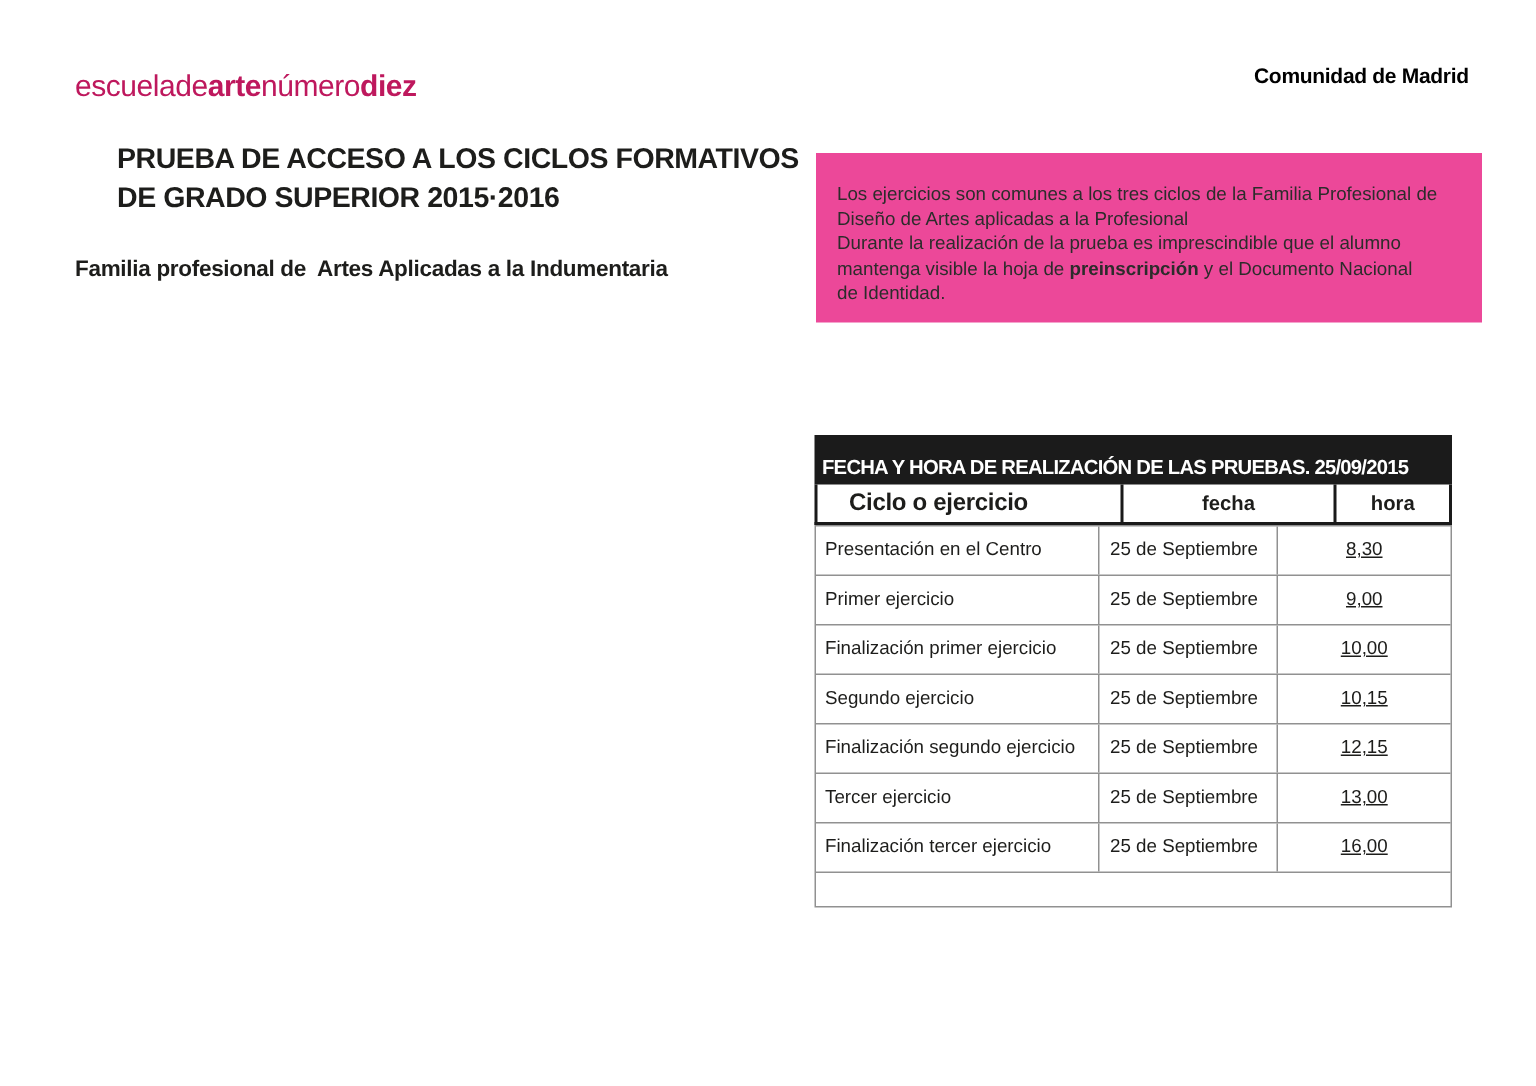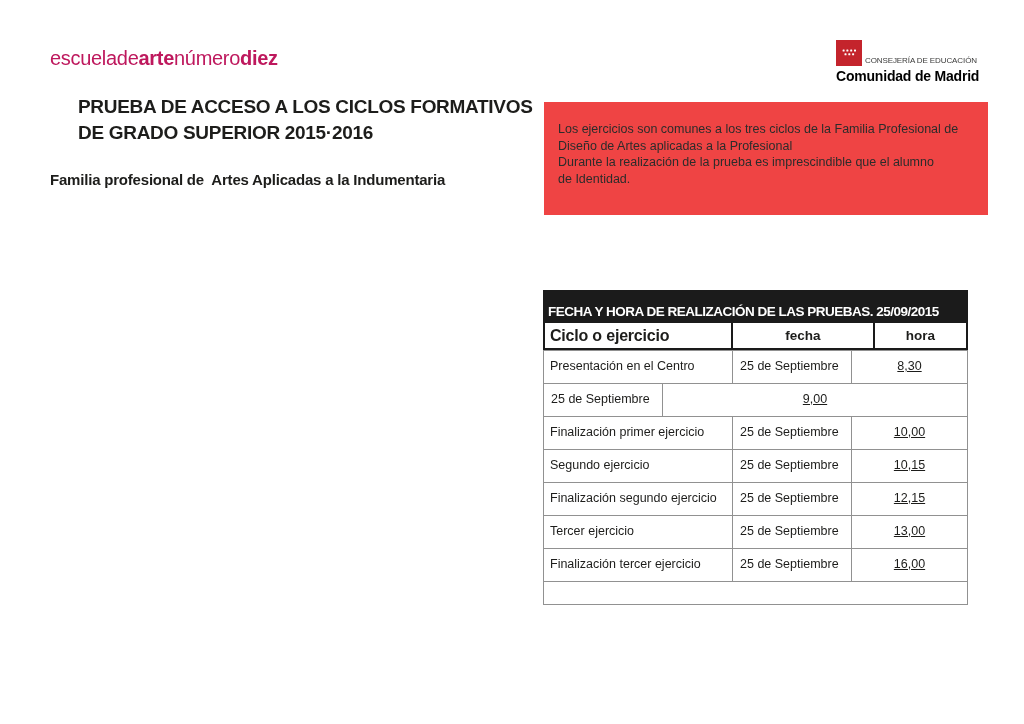--- a/index.html
+++ b/index.html
@@ -35,40 +35,40 @@
   }
   .page-subtitle {
     position: absolute; left: 50px; top: 171px; width: 500px;
     font-size: 15px; font-weight: 700; letter-spacing: -0.2px;
     color: #1d1d1b; white-space: pre-wrap;
   }
 
   
   .notice-box {
     position: absolute; left: 544px; top: 102px; width: 444px; height: 113px;
-    background: #ef4444; padding: 19px 10px 10px 14px;
+    background: #ec4899; padding: 19px 10px 10px 14px;
     font-size: 12.5px; line-height: 16.5px; color: #2c2c2b;
   }
   .notice-box .b { font-weight: 700; }
 
   
   .schedule { position: absolute; left: 543px; top: 290px; width: 425px; }
 
   .t-title {
     height: 33px; background: #1b1b1b; color: #ffffff;
     font-weight: 700; font-size: 13.5px; letter-spacing: -0.5px;
     display: flex; align-items: flex-end; padding: 0 0 4px 5px;
     white-space: nowrap;
   }
 
   .t-head { display: flex; height: 27px; border: 2px solid #1a1a1a; border-top: none; }
   .t-head .hc1 {
     width: 188px; border-right: 2px solid #1a1a1a;
     font-size: 16px; font-weight: 700; letter-spacing: -0.2px;
-    display: flex; align-items: center; padding-left: 5px;
+    display: flex; align-items: center; padding-left: 5px; margin-left: 16px;
   }
   .t-head .hc2 {
     width: 142px; border-right: 2px solid #1a1a1a;
     font-size: 13.5px; font-weight: 700;
     display: flex; align-items: center; justify-content: center;
   }
   .t-head .hc3 {
     flex: 1; font-size: 13.5px; font-weight: 700;
     display: flex; align-items: center; justify-content: center;
   }
@@ -96,66 +96,55 @@
     display: flex; align-items: center; justify-content: center; padding-bottom: 2px; text-decoration: underline;
   }
   .t-empty { height: 22px; border-bottom: none; }
 </style>
 </head>
 <body>
 
 <div class="school-logo"><span>escuelade</span><span class="b">arte</span><span>número</span><span class="b">diez</span></div>
 
 <div class="madrid-logo">
-  <div class="row1">
-    <svg class="flag" viewBox="0 0 26 26">
-      <rect x="0" y="0" width="26" height="26" fill="#c4242c"></rect>
-      <rect x="6.6" y="9.5" width="2" height="2" rx="0.5" fill="#ffffff"></rect>
-      <rect x="10.4" y="9.5" width="2" height="2" rx="0.5" fill="#ffffff"></rect>
-      <rect x="14.2" y="9.5" width="2" height="2" rx="0.5" fill="#ffffff"></rect>
-      <rect x="18.0" y="9.5" width="2" height="2" rx="0.5" fill="#ffffff"></rect>
-      <rect x="8.5" y="13.3" width="2" height="2" rx="0.5" fill="#ffffff"></rect>
-      <rect x="12.3" y="13.3" width="2" height="2" rx="0.5" fill="#ffffff"></rect>
-      <rect x="16.1" y="13.3" width="2" height="2" rx="0.5" fill="#ffffff"></rect>
-    </svg>
-    <span class="consejeria">CONSEJERÍA DE EDUCACIÓN</span>
-  </div>
   <div class="comunidad">Comunidad de Madrid</div>
 </div>
 
 <div class="page-title">
   <div>PRUEBA DE ACCESO A LOS CICLOS FORMATIVOS</div>
   <div>DE GRADO SUPERIOR 2015·2016</div>
 </div>
 <div class="page-subtitle">Familia profesional de  Artes Aplicadas a la Indumentaria</div>
 
 <div class="notice-box">
   <div>Los ejercicios son comunes a los tres ciclos de la Familia Profesional de</div>
   <div>Diseño de Artes aplicadas a la Profesional</div>
   <div>Durante la realización de la prueba es imprescindible que el alumno</div>
+  <div><span>mantenga visible la hoja de </span><span class="b">preinscripción</span><span> y el Documento Nacional</span></div>
   <div>de Identidad.</div>
 </div>
 
 <div class="schedule">
   <div class="t-title">FECHA Y HORA DE REALIZACIÓN DE LAS PRUEBAS. 25/09/2015</div>
 
   <div class="t-head">
     <div class="hc1">Ciclo o ejercicio</div>
     <div class="hc2">fecha</div>
     <div class="hc3">hora</div>
   </div>
 
 
   <div class="t-body">
     <div class="t-row">
       <div class="c1">Presentación en el Centro</div>
       <div class="c2">25 de Septiembre</div>
       <div class="c3">8,30</div>
     </div>
     <div class="t-row">
+      <div class="c1">Primer ejercicio</div>
       <div class="c2">25 de Septiembre</div>
       <div class="c3">9,00</div>
     </div>
     <div class="t-row">
       <div class="c1">Finalización primer ejercicio</div>
       <div class="c2">25 de Septiembre</div>
       <div class="c3">10,00</div>
     </div>
     <div class="t-row">
       <div class="c1">Segundo ejercicio</div>

